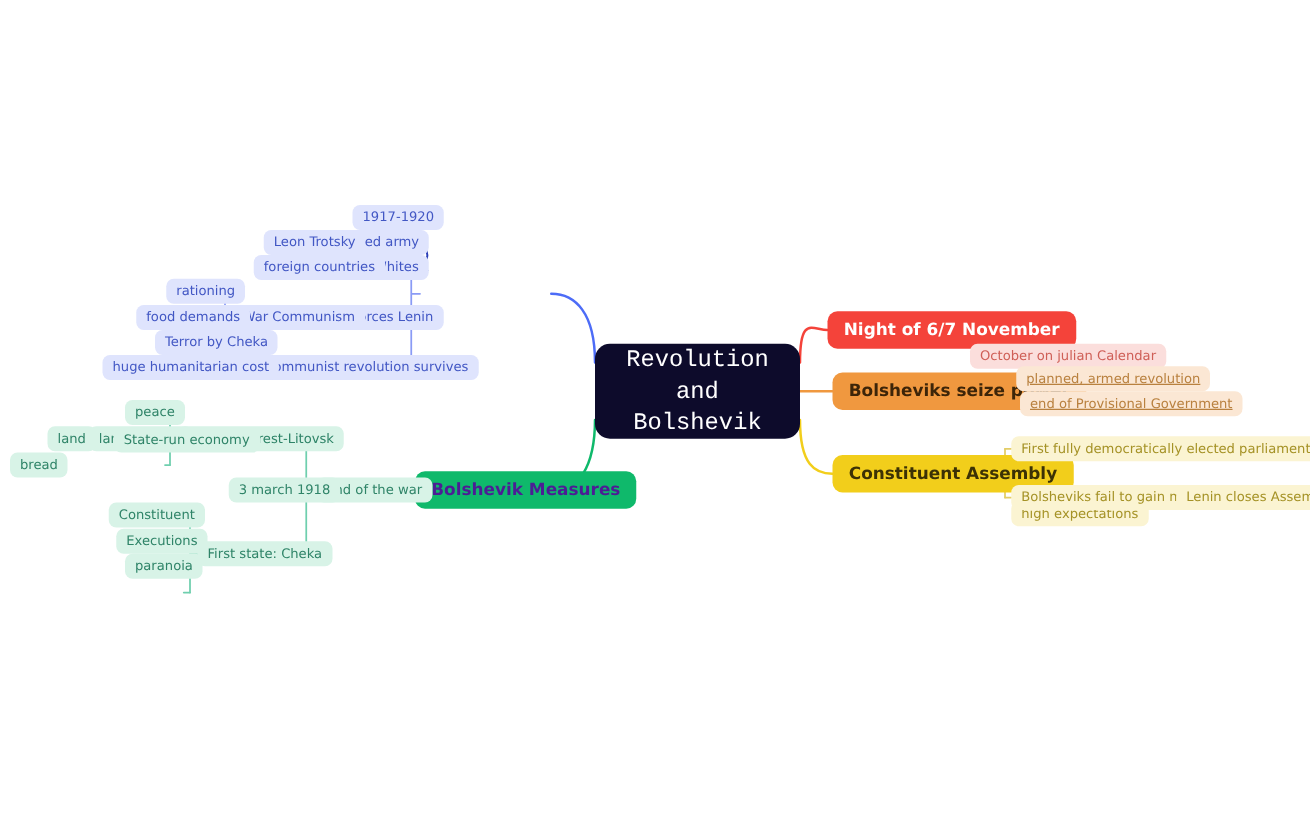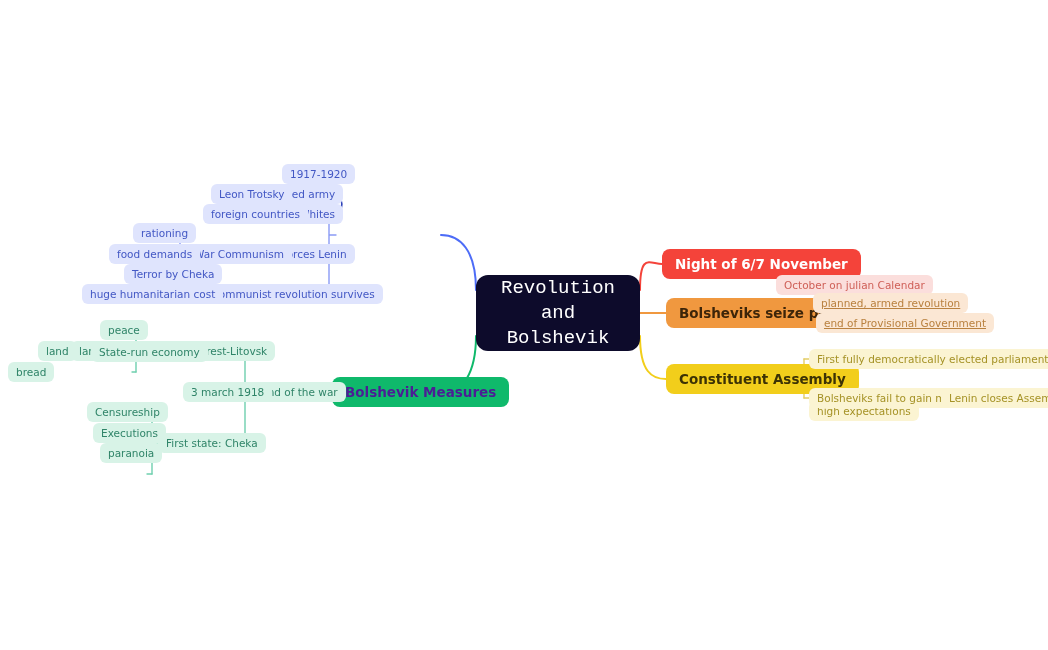--- a/index.html
+++ b/index.html
@@ -155,21 +155,21 @@
   <div class="node leaf green" style="left:100px;top:330px;">peace</div>
   <div class="node leaf green" style="left:71px;top:351px;">land reforms</div>
   <div class="node leaf green" style="left:38px;top:351px;">land</div>
   <div class="node leaf green" style="left:45px;top:352px;margin-left:46px;">State-run economy</div>
   <div class="node leaf green" style="left:8px;top:372px;">bread</div>
 
   <div class="node leaf green" style="left:253px;top:392px;">End of the war</div>
   <div class="node leaf green" style="left:183px;top:392px;">3 march 1918</div>
 
   <div class="node leaf green" style="left:158px;top:443px;">First state: Cheka</div>
-  <div class="node leaf green" style="left:87px;top:412px;">Censureship</div>
+  <div class="node leaf green" style="left:87px;top:412px;">Constituent</div>
   <div class="node leaf green" style="left:93px;top:433px;">Executions</div>
   <div class="node leaf green" style="left:100px;top:453px;">paranoia</div>
 
   <div class="node branch red" style="left:662px;top:264px;">Night of 6/7 November</div>
   <div class="node leaf red" style="left:776px;top:264px;margin-top:21px;">October on julian Calendar</div>
 
   <div class="node branch orange" style="left:666px;top:313px;">Bolsheviks seize power</div>
   <div class="node leaf orange" style="left:813px;top:303px;">planned, armed revolution</div>
   <div class="node leaf orange" style="left:816px;top:323px;">end of Provisional Government</div>
 

